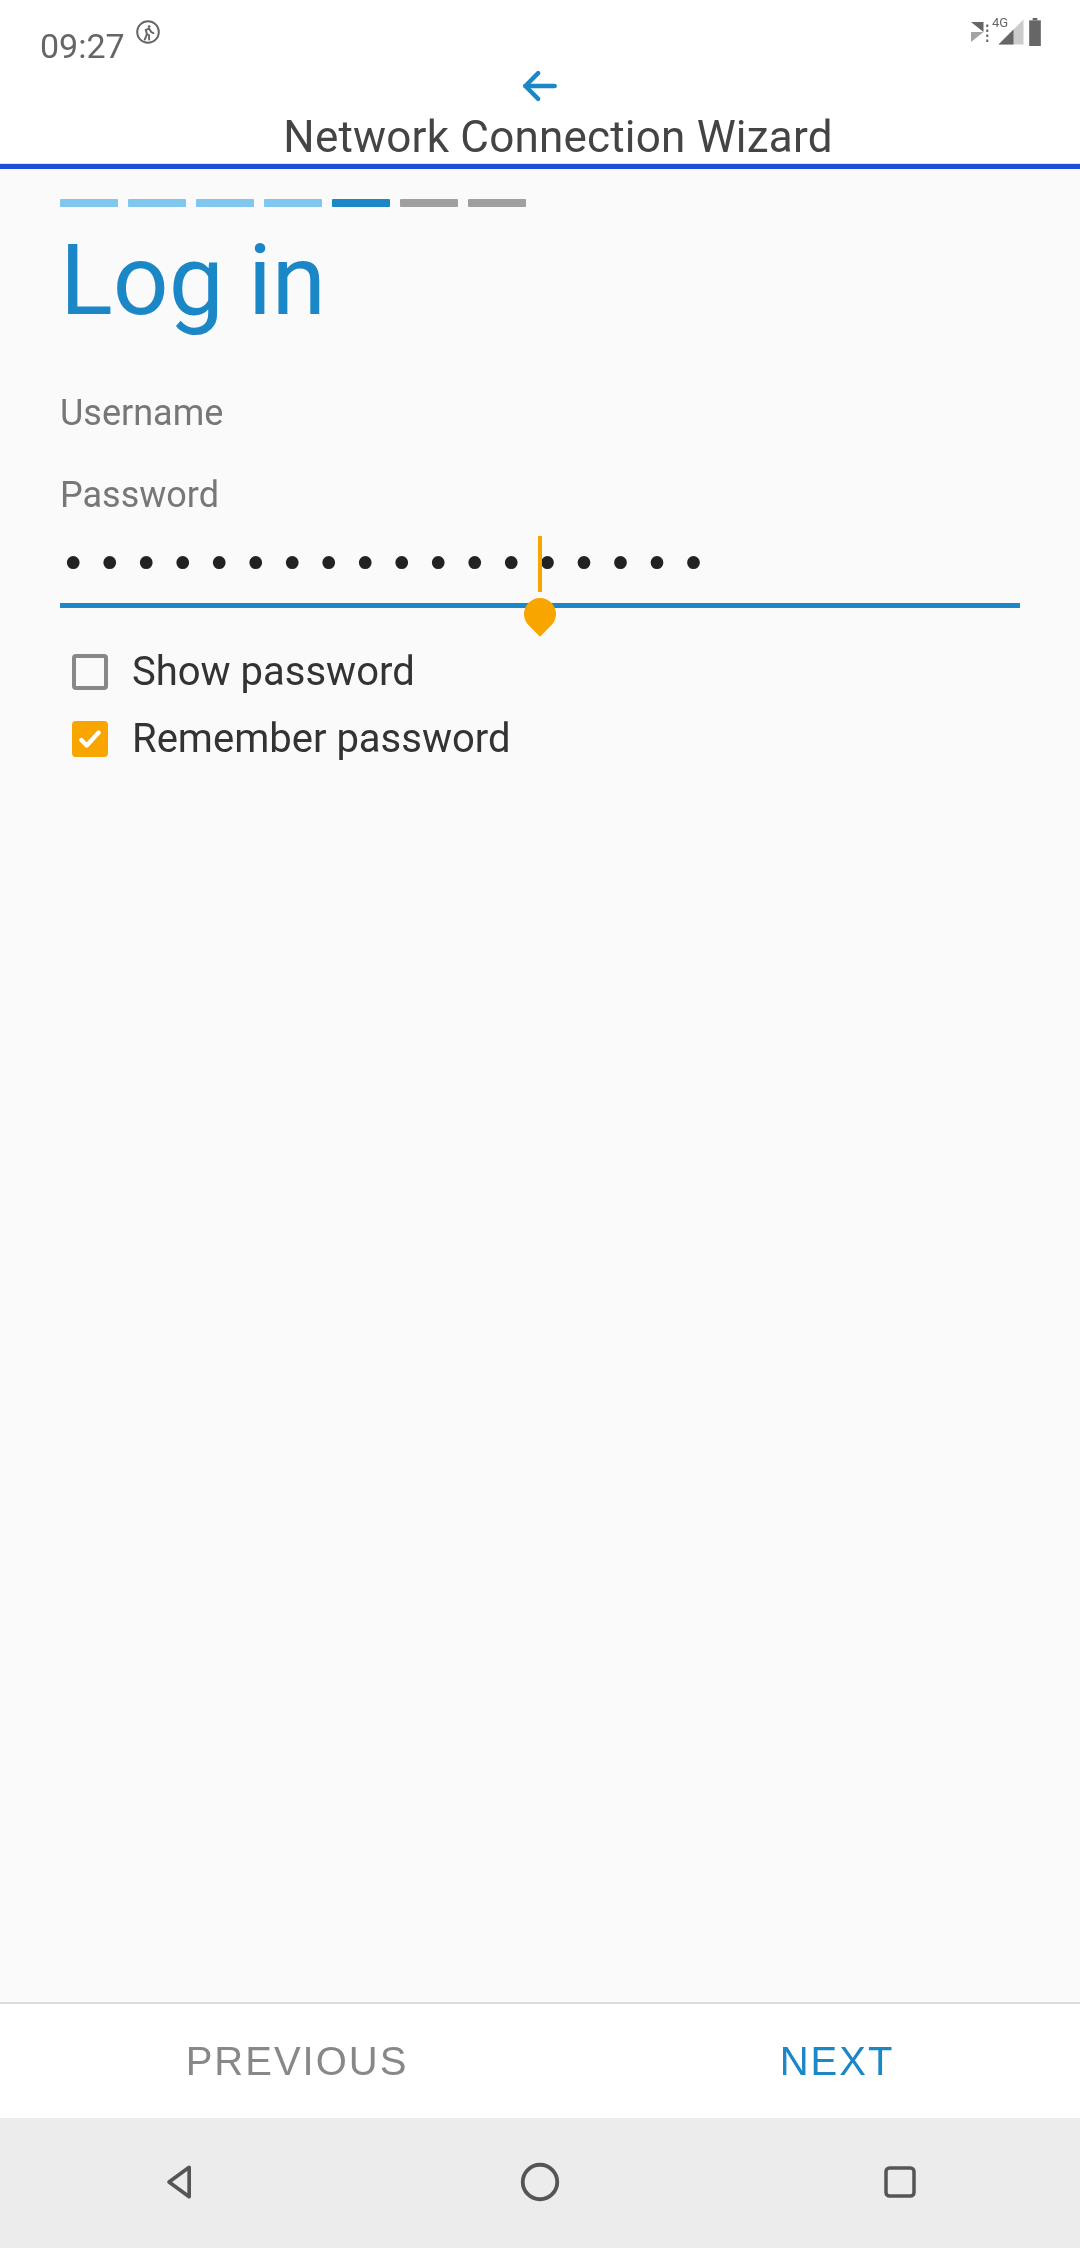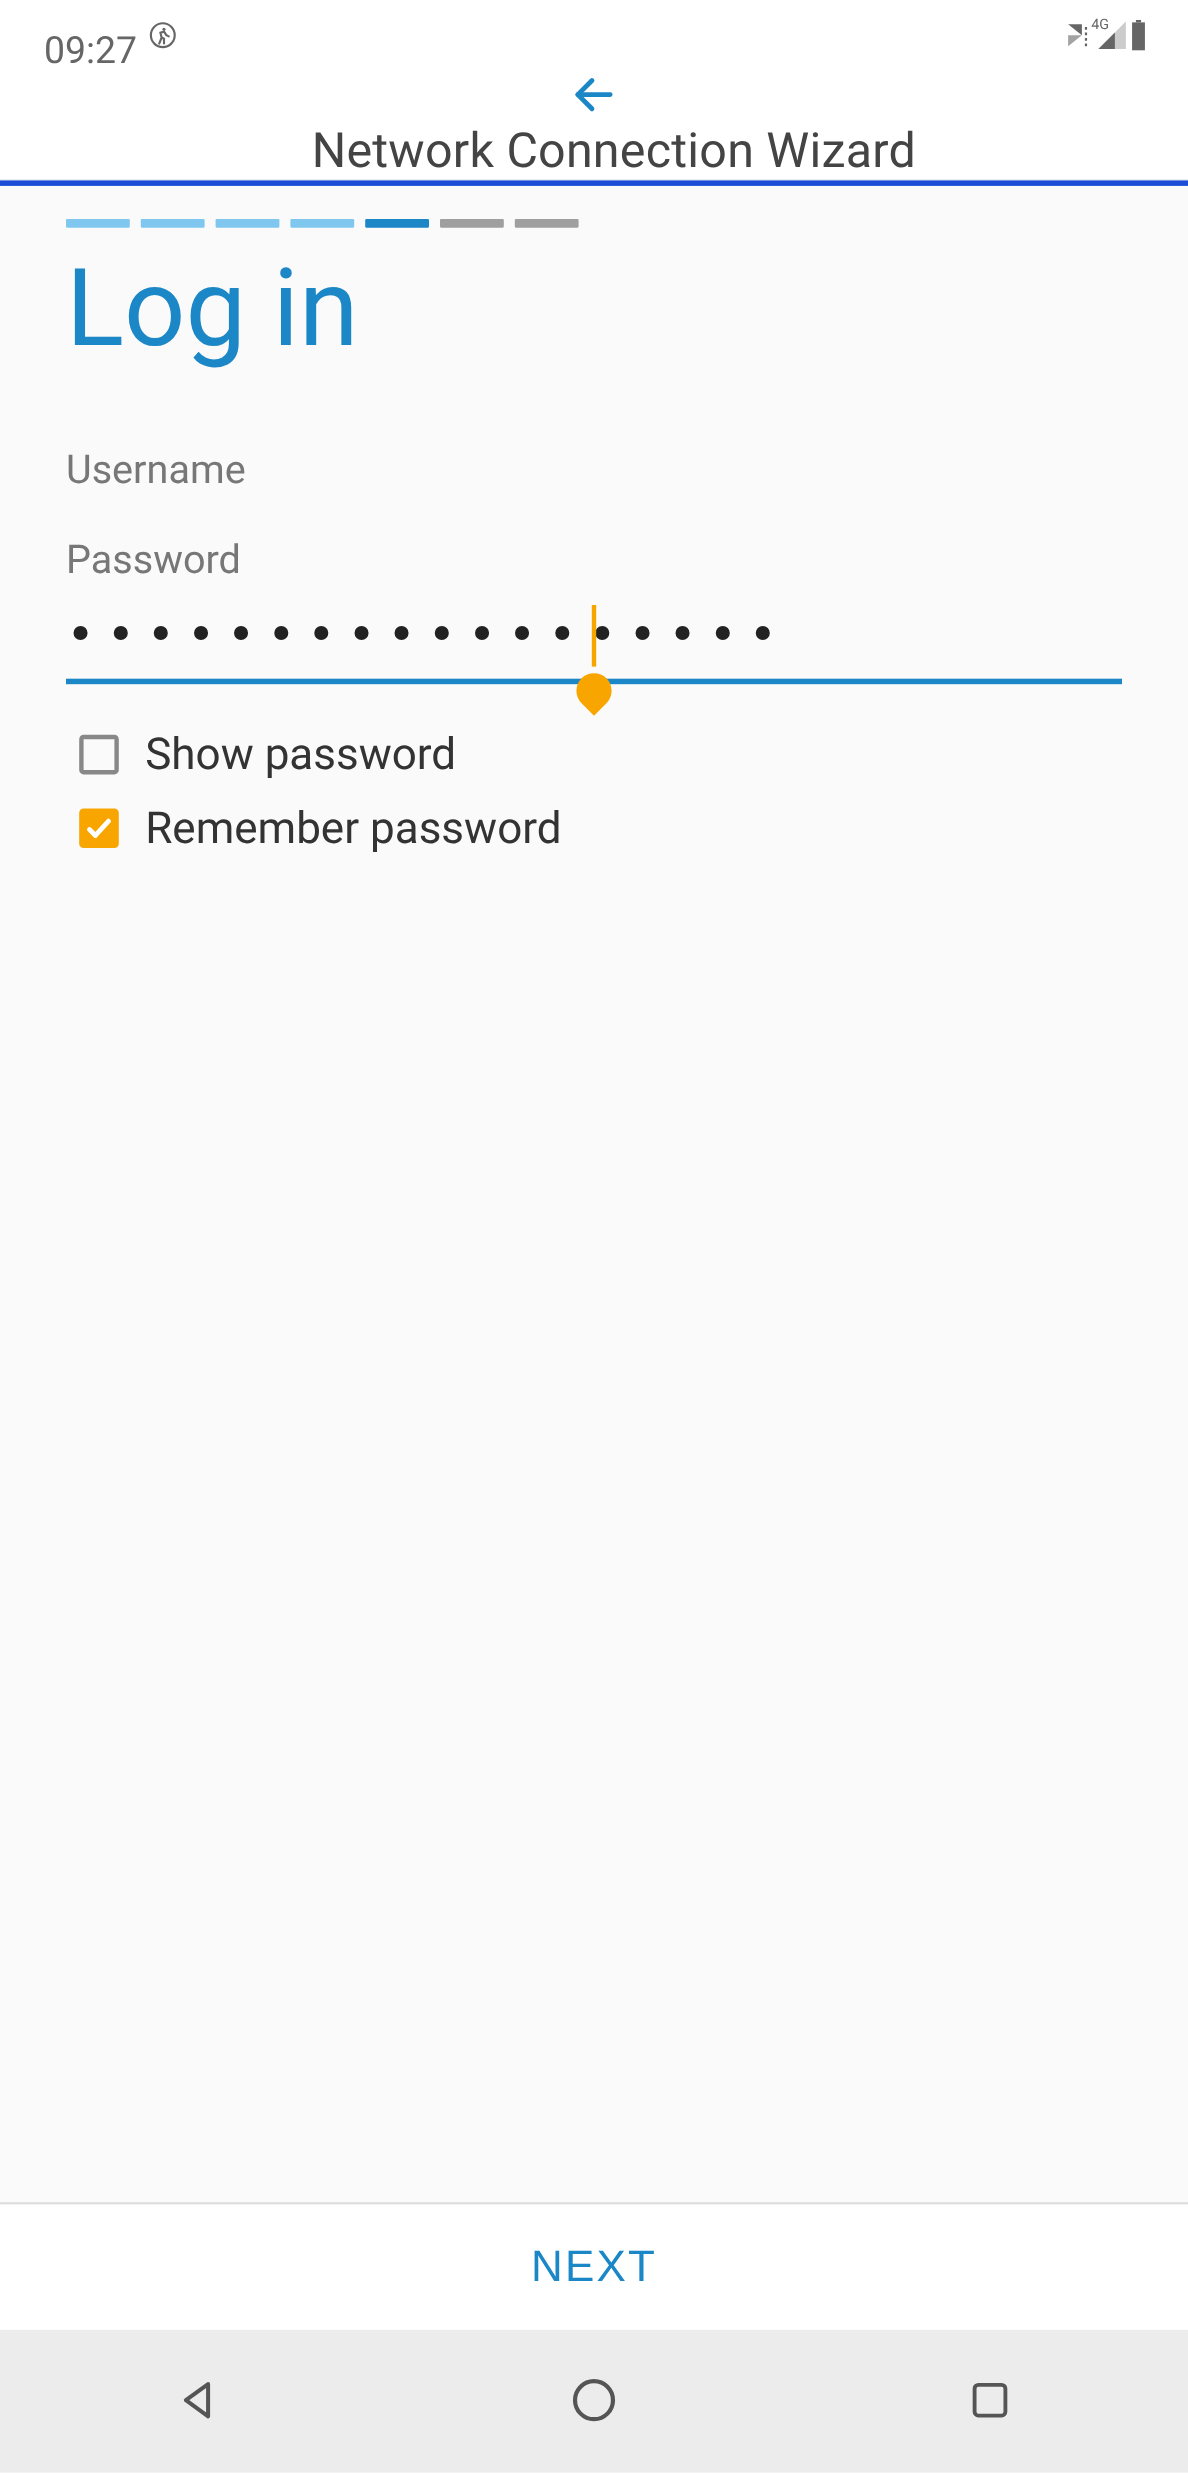--- a/index.html
+++ b/index.html
@@ -23,21 +23,21 @@
 
   
   .progress { display: flex; gap: 10px; margin-top: 30px; }
   .progress-seg { height: 8px; width: 58px; border-radius: 1px; }
   .seg-done { background: #7fc7ef; }
   .seg-active { background: #1b87c6; }
   .seg-todo { background: #9f9f9f; }
 
   .heading { font-size: 98px; color: #1b87c6; font-weight: 400; margin-top: 16px; margin-bottom: 40px; }
 
-  .field-label { font-size: 36px; color: #777; margin-top: 28px; }
+  .field-label { font-size: 36px; color: #777; margin-top: 14px; }
   .text-input { width: 100%; border: none; border-bottom: 3px solid #ccc; background: transparent; font-size: 42px; color: #222; padding: 16px 0 14px 0; outline: none; font-family: inherit; }
 
   .password-wrap { position: relative; }
   .password-dots { font-size: 44px; letter-spacing: 10px; color: #222; padding: 22px 0 14px 0; border-bottom: 5px solid #1b87c6; font-family: monospace; position: relative; }
   .cursor-line { position: absolute; width: 4px; height: 56px; background: #f8a500; left: 50%; transform: translateX(-50%); top: 20px; }
   .cursor-handle-inner { width: 32px; height: 32px; background: #f8a500; border-radius: 50% 50% 50% 0; transform: rotate(-45deg); position: absolute; left: calc(50% - 16px); top: 82px; }
 
   .check-row { display: flex; align-items: center; gap: 24px; margin-top: 40px; padding-left: 12px; }
   .check-row + .check-row { margin-top: 20px; }
   .checkbox { width: 36px; height: 36px; border: 4px solid #888; border-radius: 4px; display: inline-flex; align-items: center; justify-content: center; cursor: pointer; flex-shrink: 0; }
@@ -135,20 +135,21 @@
     <span class="checkbox checked">
       <svg width="26" height="26" viewBox="0 0 24 24" fill="none" stroke="#fff" stroke-width="4" stroke-linecap="round" stroke-linejoin="round">
         <polyline points="4 13 9 18 20 6"></polyline>
       </svg>
     </span>
     <span class="check-label">Remember password</span>
   </div>
 </div>
 
 <div class="footer">
+  <button class="footer-btn btn-prev">PREVIOUS</button>
   <button class="footer-btn btn-next">NEXT</button>
 </div>
 
 <div class="navbar">
   <button class="nav-btn">
     <span>
       <svg width="44" height="44" viewBox="0 0 24 24" fill="none" stroke="#555" stroke-width="2" stroke-linejoin="round">
           <path d="M17 4 L6 12 L17 20 Z"></path>
         </svg>
     </span>

